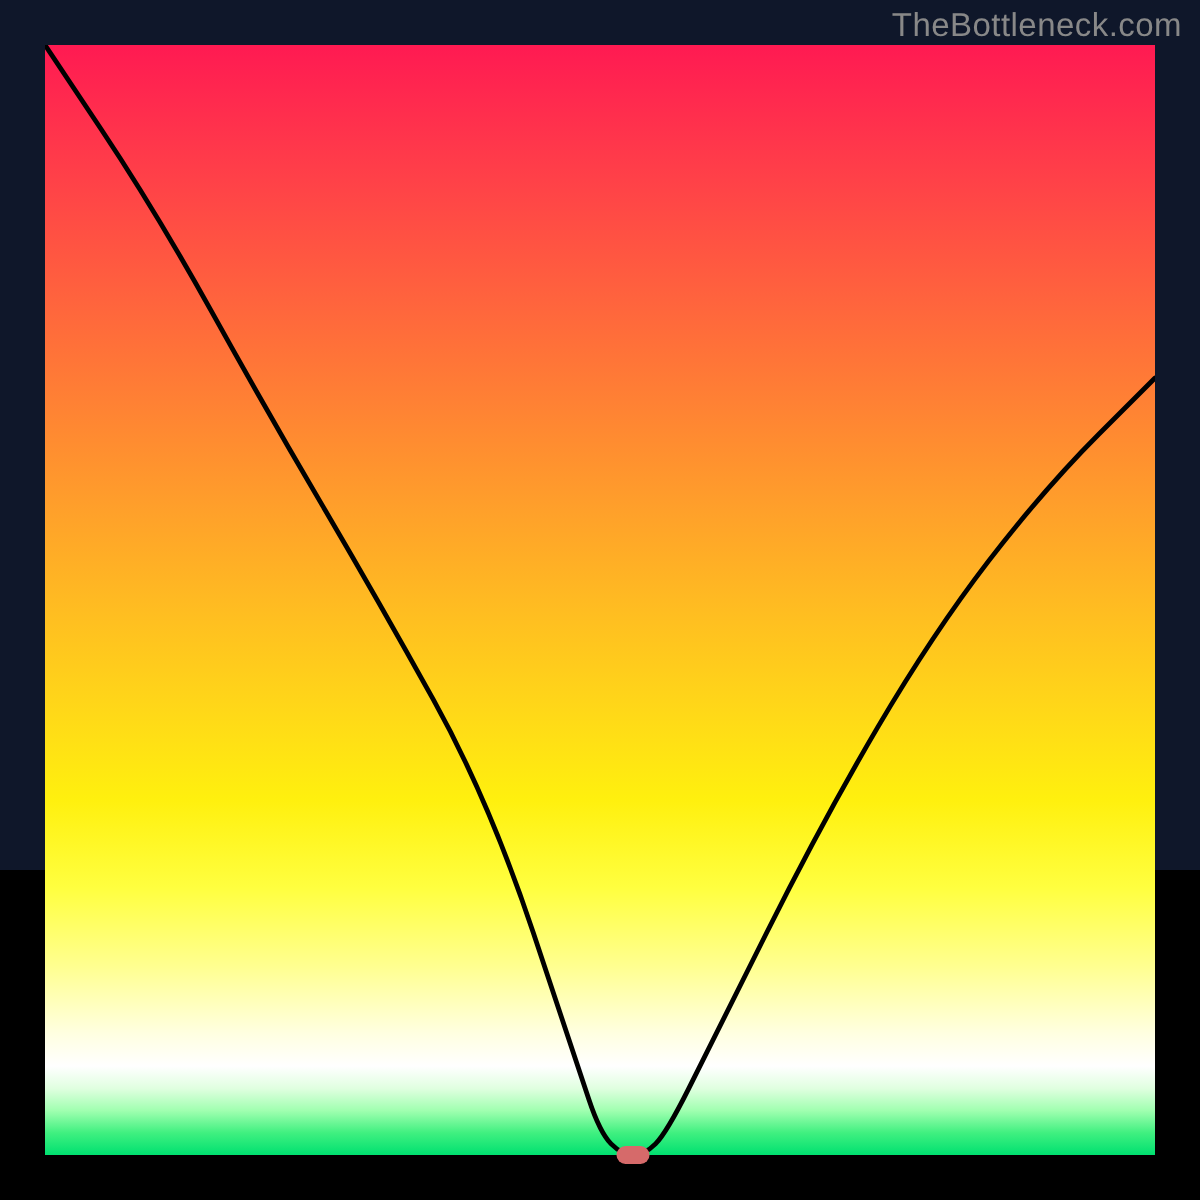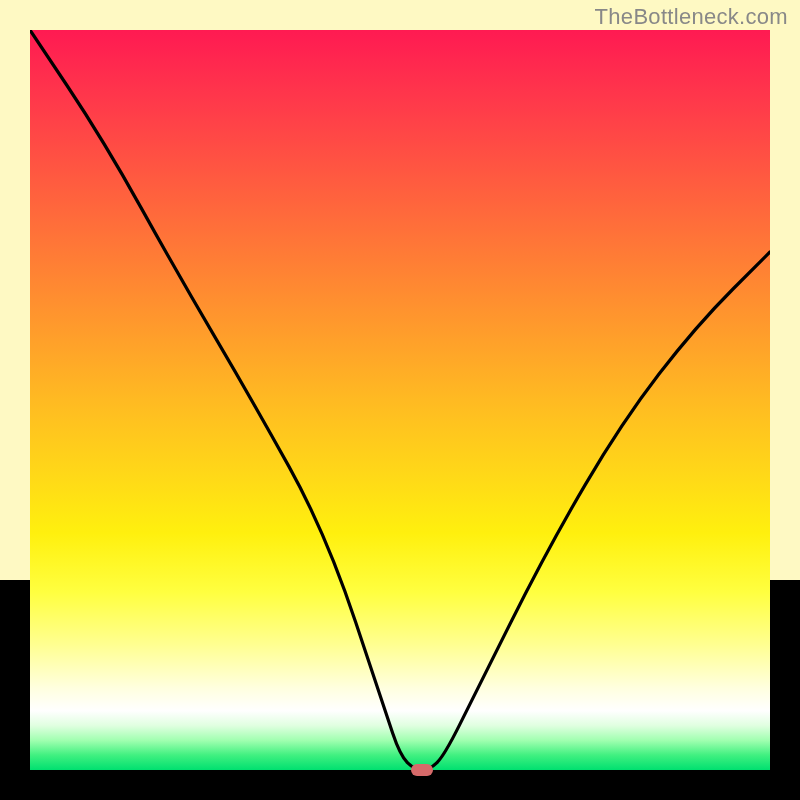--- a/index.html
+++ b/index.html
@@ -10,21 +10,21 @@
     background: #000;
     overflow: hidden;
     font-family: Arial, Helvetica, sans-serif;
   }
   .chart-frame {
     position: absolute;
     left: 0;
     top: 0;
     width: 800px;
     height: 580px;
-    background: #fef9c3;
+    background: #0f172a;
   }
   .plot-area {
     position: absolute;
     left: 30px;
     top: 30px;
     width: 740px;
     height: 740px;
     background: linear-gradient(to bottom,
       #ff1a52 0%,
       #ff3a4a 10%,

